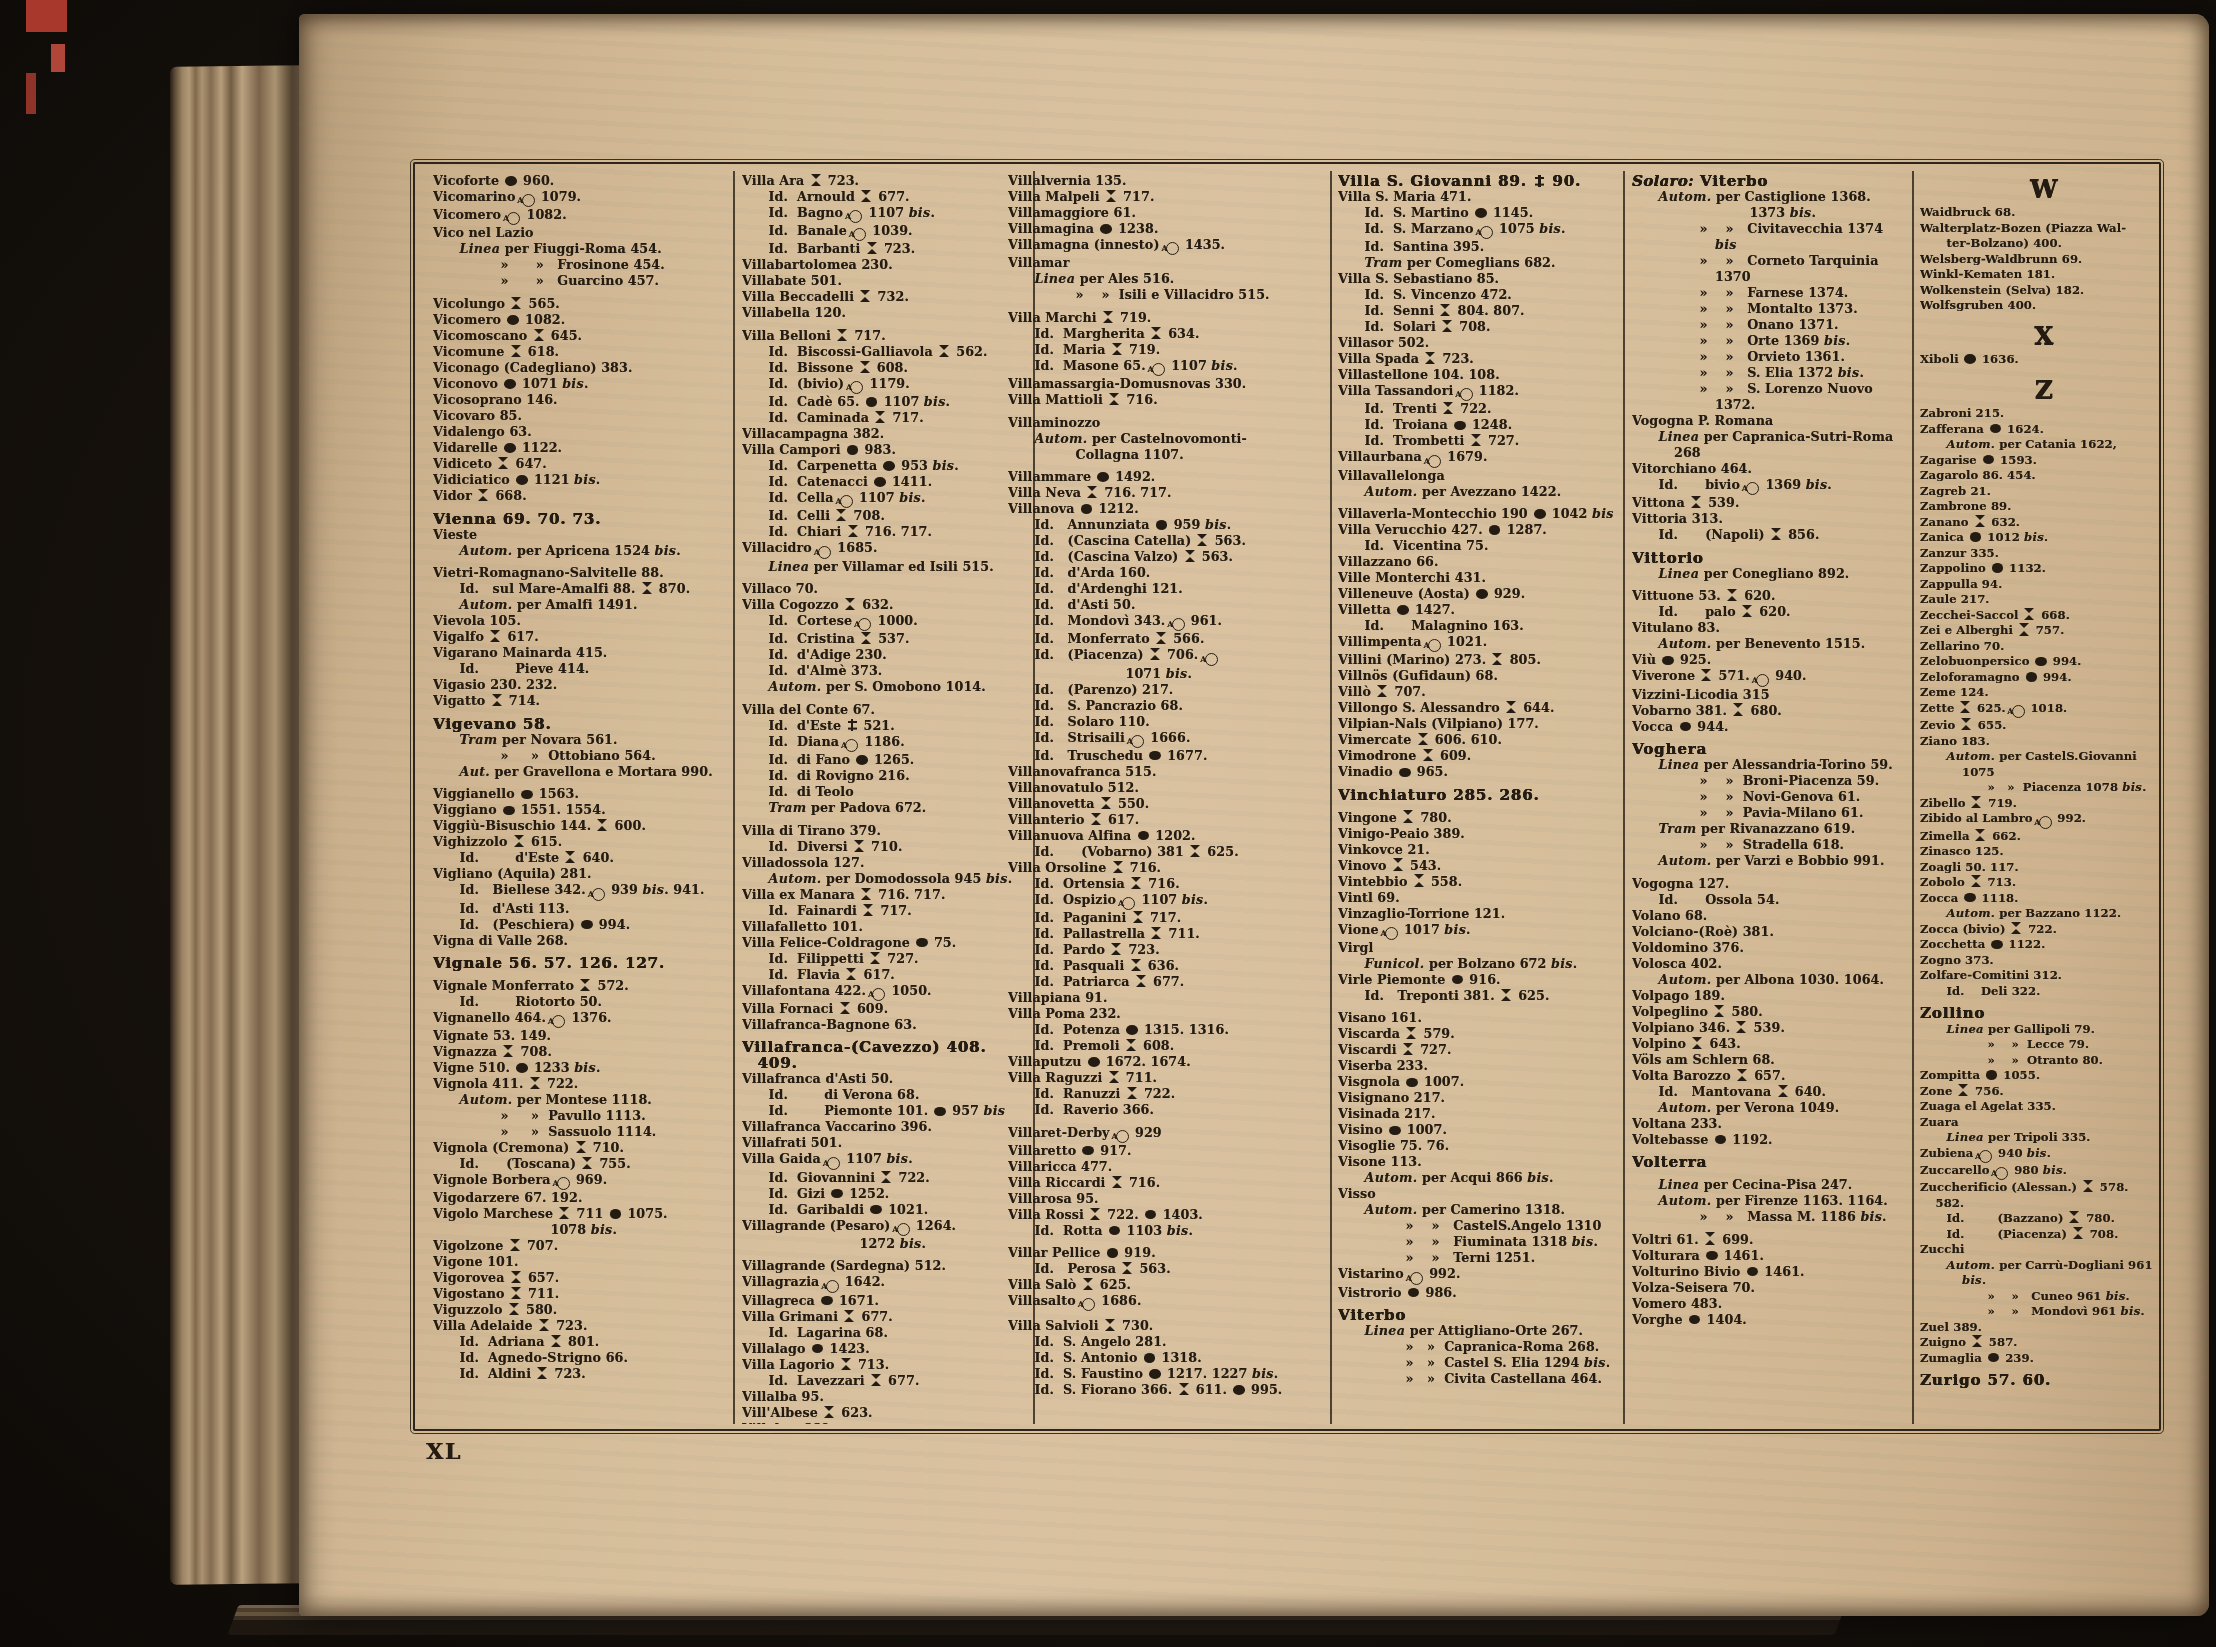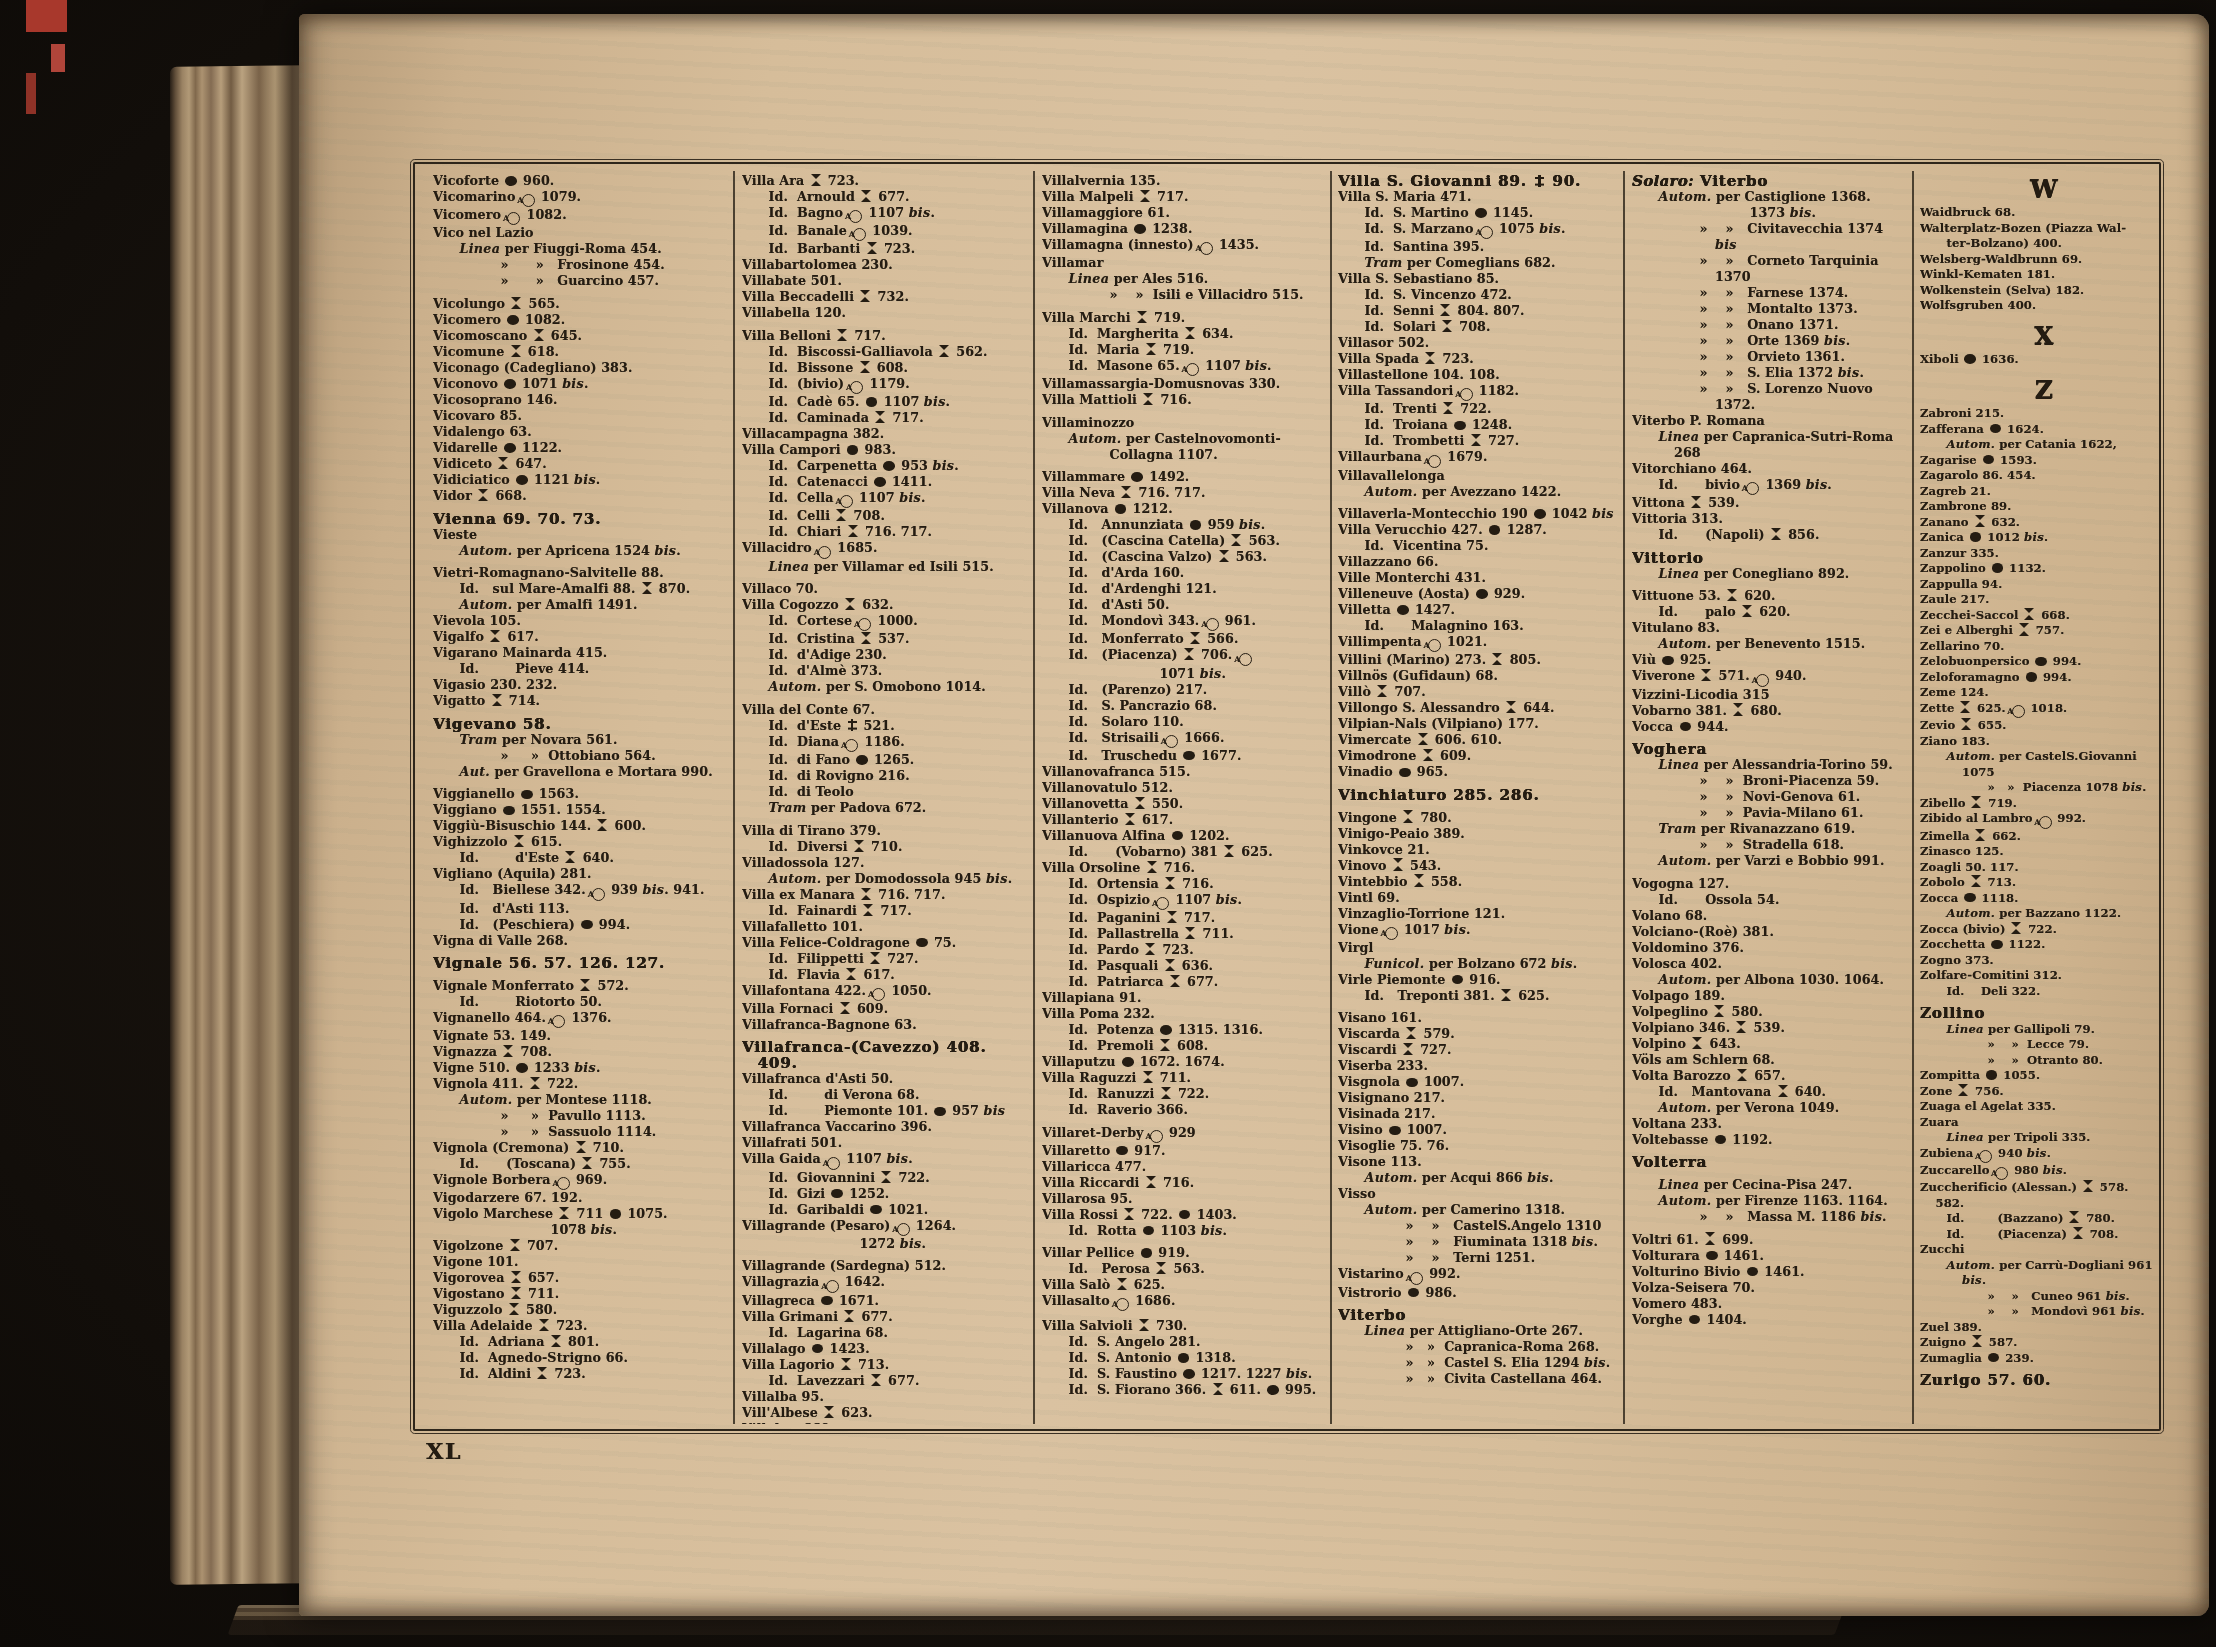--- a/index.html
+++ b/index.html
@@ -29,21 +29,21 @@
     pointer-events:none;}
   .frame{position:absolute;left:413px;top:162px;width:1748px;height:1269px;
     border:2.8px solid #2e261b; outline:0.6px solid #3a3023; outline-offset:2.8px;
     border-radius:1.7px; box-sizing:border-box;}
   .vrule{position:absolute;top:171px;height:1253px;width:1.7px;background:#342b1f;opacity:.85;}
   .v1{left:733px;} .v2{left:1033px;} .v3{left:1330px;} .v4{left:1623px;} .v5{left:1912px;}
   .col{position:absolute;top:173px;height:1251px;overflow:hidden;color:#241c12;
     font-size:12.7px;line-height:16px;font-weight:bold;letter-spacing:0.1px;}
   .c1{left:433px;width:293px;}
   .c2{left:742px;width:284px;}
-  .c3{left:1042px;width:281px;}
+  .c3{left:1008px;width:281px;}
   .c4{left:1338px;width:279px;}
   .c5{left:1632px;width:273px;}
   .c6{left:1920px;width:233px;font-size:11.6px;line-height:15.5px;}
   .ln{white-space:pre-wrap;padding-left:15.5px;text-indent:-15.5px;
       text-shadow:0 0 0.6px rgba(36,28,18,.55);}
   .ln i{letter-spacing:0.3px;}
   .i1{padding-left:42px;}
   .i2{padding-left:83px;}
   .i3{padding-left:133px;}
   .sb{font-size:15px;letter-spacing:0.9px;
@@ -415,21 +415,21 @@
       <div class="ln i3">1373 <i>bis</i>.</div>
       <div class="ln i2">»    »   Civitavecchia 1374 <i>bis</i></div>
       <div class="ln i2">»    »   Corneto Tarquinia 1370</div>
       <div class="ln i2">»    »   Farnese 1374.</div>
       <div class="ln i2">»    »   Montalto 1373.</div>
       <div class="ln i2">»    »   Onano 1371.</div>
       <div class="ln i2">»    »   Orte 1369 <i>bis</i>.</div>
       <div class="ln i2">»    »   Orvieto 1361.</div>
       <div class="ln i2">»    »   S. Elia 1372 <i>bis</i>.</div>
       <div class="ln i2">»    »   S. Lorenzo Nuovo 1372.</div>
-      <div class="ln">Viterbo P. Romana</div>
+      <div class="ln">Vogogna P. Romana</div>
       <div class="ln i1"><i>Linea</i> per Capranica-Sutri-Roma 268</div>
       <div class="ln">Vitorchiano 464.</div>
       <div class="ln i1">Id.      bivio <span class="s-a">A</span> 1369 <i>bis</i>.</div>
       <div class="ln">Vittona <span class="s-h"></span> 539.</div>
       <div class="ln">Vittoria 313.</div>
       <div class="ln i1">Id.      (Napoli) <span class="s-h"></span> 856.</div>
       <div class="gap"></div>
       <div class="ln sb">Vittorio</div>
       <div class="ln i1"><i>Linea</i> per Conegliano 892.</div>
       <div class="gap"></div>

